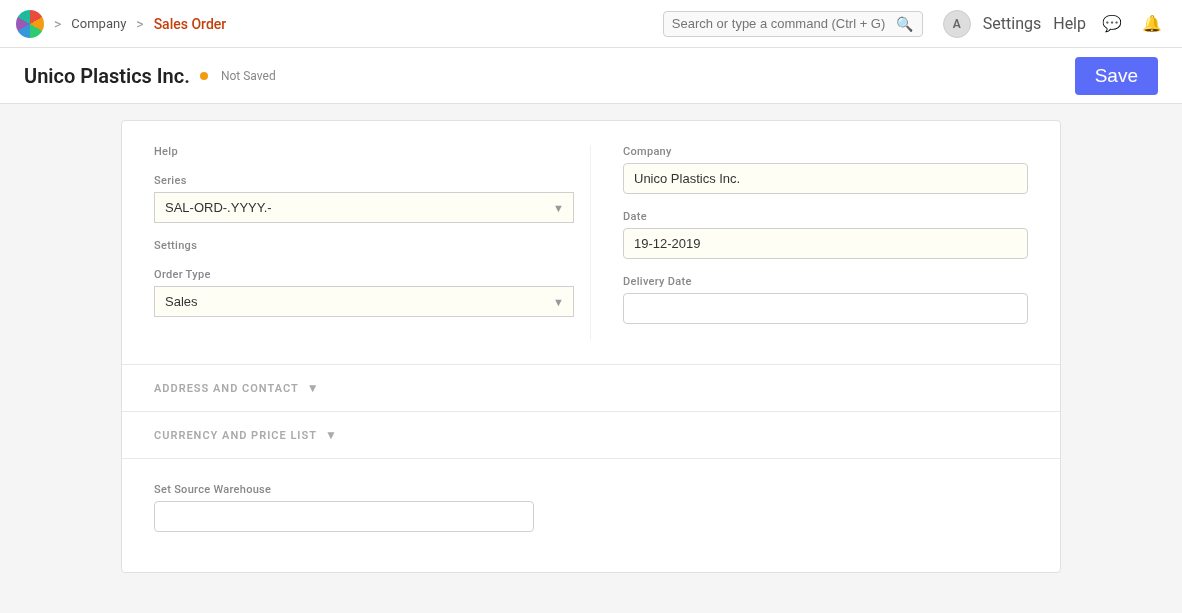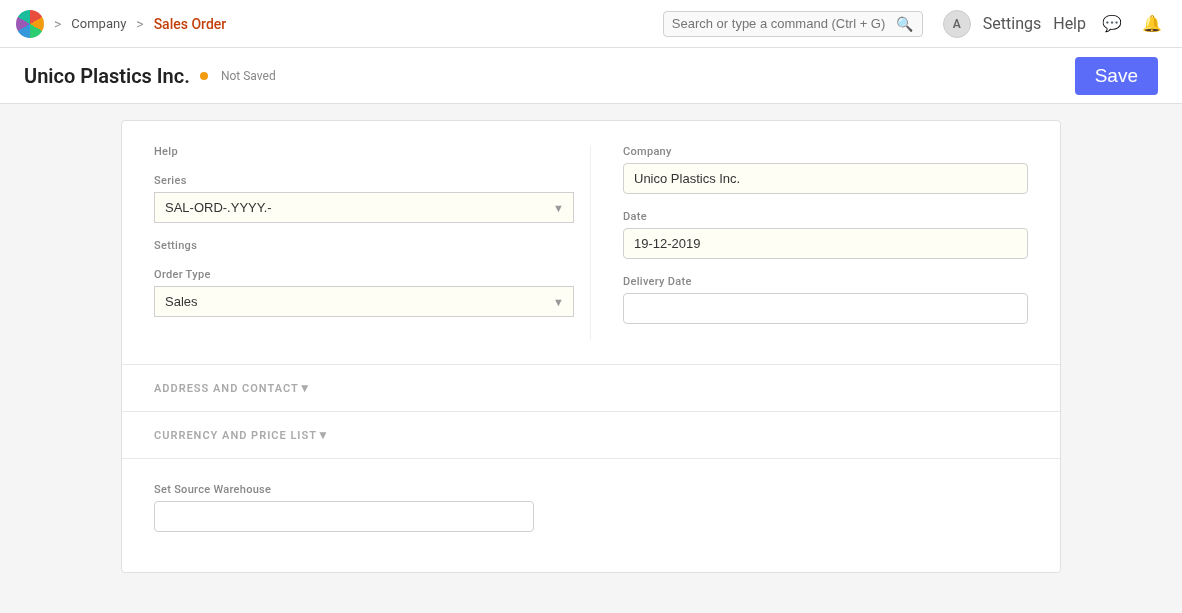--- a/index.html
+++ b/index.html
@@ -80,21 +80,21 @@
       padding: 7px 32px 7px 10px; font-size: 13px; color: #333; outline: none;
       background: #fffef5; appearance: none; cursor: pointer;
     }
     .select-chevron {
       position: absolute; right: 10px; top: 50%; transform: translateY(-50%);
       color: #999; font-size: 11px; pointer-events: none;
     }
 
     
     .section-header {
-      display: flex; align-items: center; 
+      display: flex; align-items: center; gap: 8px;
       padding: 16px 32px; cursor: pointer;
       border-bottom: 1px solid #e8e8e8;
     }
     .section-header-label {
       font-size: 11px; font-weight: 600; color: #aaa; letter-spacing: 1px; text-transform: uppercase;
     }
     .section-chevron { color: #aaa; font-size: 12px; }
   </style>
 </head>
 <body>

